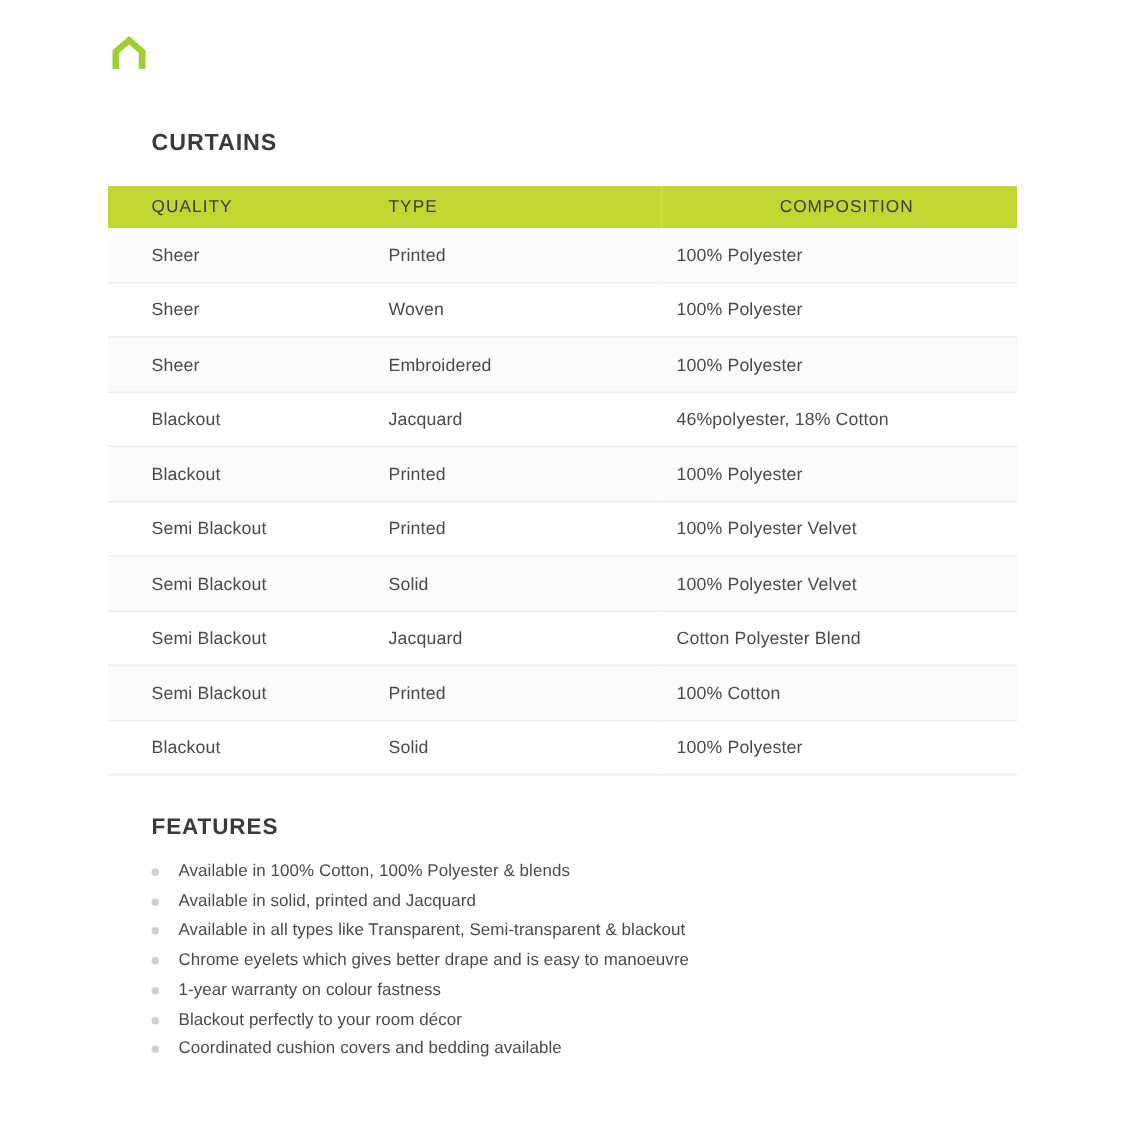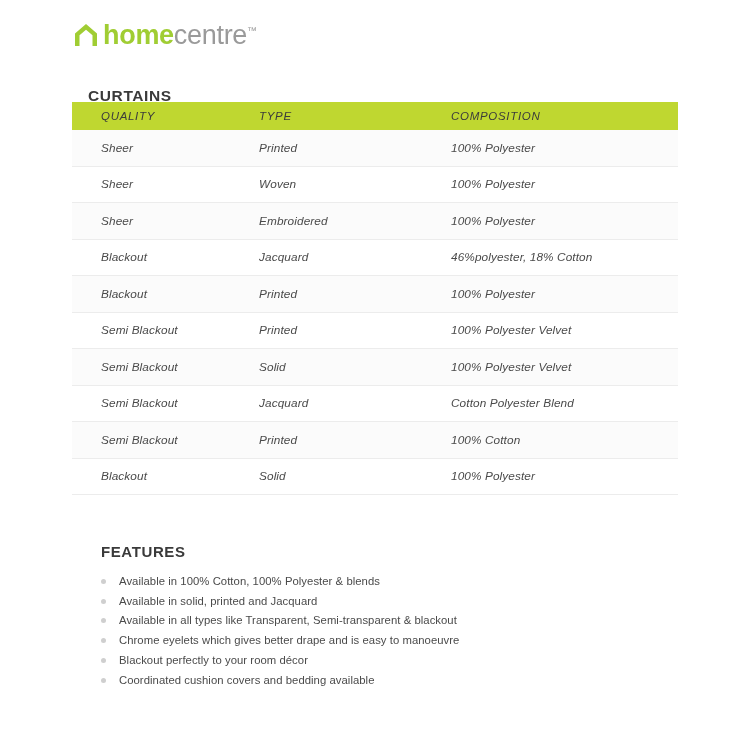--- a/index.html
+++ b/index.html
@@ -53,54 +53,53 @@
   .logo-tm {
     color: #9a9a9a;
     font-size: 10px;
     vertical-align: super;
     font-weight: normal;
   }
 
   
   .section-title {
     position: absolute;
-    left: 88px;
+    left: 101px;
     top: 87px;
     font-size: 15.5px;
     font-weight: bold;
     letter-spacing: 0.6px;
     color: #3a3a3a;
   }
 
   
   .table-wrap {
     position: absolute;
     left: 72px;
-    top: 102px;
+    top: 124px;
     width: 606px;
-    font-style: italic;
   }
   table.spec {
     border-collapse: collapse;
     width: 606px;
     table-layout: fixed;
   }
   table.spec th {
     background: #bfd730;
     color: #3b3b3b;
     font-size: 11.5px;
     font-weight: normal;
     letter-spacing: 0.7px;
     text-align: left;
     height: 28px;
     padding: 0 0 0 29px;
     vertical-align: middle;
   }
   table.spec th.c-type { padding-left: 9px; }
-  table.spec th.c-comp { padding-left: 10px; }
+  table.spec th.c-comp { padding-left: 10px; text-align: center; }
 
   table.spec td {
     font-size: 11.8px;
     color: #4a4a4a;
     height: 35.5px;
     padding: 0 0 0 29px;
     vertical-align: middle;
     border-bottom: 1px solid #ececec;
     background: #fbfbfb;
     letter-spacing: 0.1px;
@@ -153,21 +152,20 @@
 </style>
 </head>
 <body>
 
 <div class="page">
 
   <div class="logo">
     <svg class="logo-mark" viewBox="0 0 28 28">
       <path d="M3 25 L3 12.5 L14 3 L25 12.5 L25 25 L20.5 25 L20.5 14.2 L14 8.7 L7.5 14.2 L7.5 25 Z" fill="#a0cd33"></path>
     </svg>
-    <div class="logo-text"><span class="logo-home">home</span><span class="logo-centre">centre</span><span class="logo-tm">™</span></div>
   </div>
 
   <div class="section-title">CURTAINS</div>
 
   <div class="table-wrap">
     <table class="spec">
       <colgroup>
         <col class="col-quality">
         <col class="col-type">
         <col class="col-comp">
@@ -234,18 +232,19 @@
     </table>
   </div>
 
   <div class="features">
     <div class="features-title">FEATURES</div>
     <ul class="feature-list">
       <li><span class="bullet"></span><span>Available in 100% Cotton, 100% Polyester &amp; blends</span></li>
       <li><span class="bullet"></span><span>Available in solid, printed and Jacquard</span></li>
       <li><span class="bullet"></span><span>Available in all types like Transparent, Semi-transparent &amp; blackout</span></li>
       <li><span class="bullet"></span><span>Chrome eyelets which gives better drape and is easy to manoeuvre</span></li>
+      <li><span class="bullet"></span><span>1-year warranty on colour fastness</span></li>
       <li><span class="bullet"></span><span>Blackout perfectly to your room décor</span></li>
       <li><span class="bullet"></span><span>Coordinated cushion covers and bedding available</span></li>
     </ul>
   </div>
 
 </div>
 
 </body></html>

